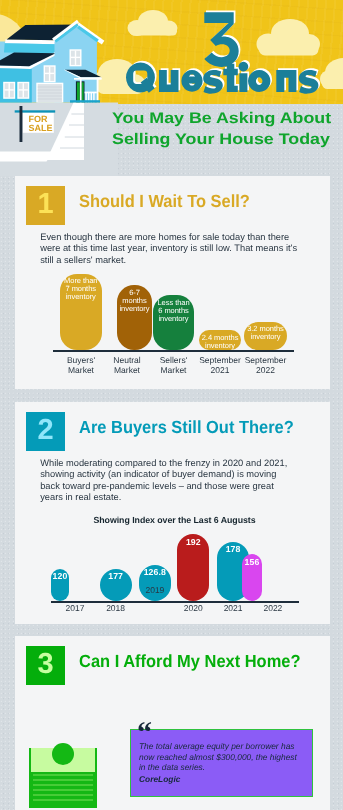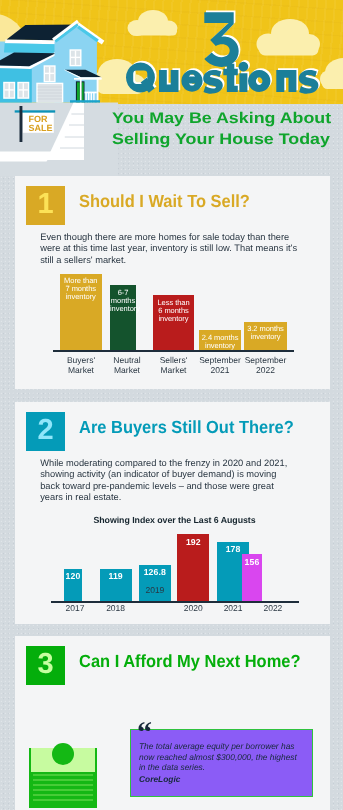--- a/index.html
+++ b/index.html
@@ -29,21 +29,21 @@
   
   .card{position:absolute;left:15px;width:315px;background:#f4f5f6;z-index:4;}
   .numbox{position:absolute;left:11px;top:9.5px;width:39px;height:39px;}
   .numbox b{position:absolute;left:0;top:0;right:0;bottom:0;display:flex;align-items:center;
         justify-content:center;font-weight:bold;font-size:29px;line-height:29px;padding-bottom:1px;}
   .sec-head{position:absolute;left:64.2px;top:14.6px;font-weight:bold;font-size:17.6px;
         transform:scaleX(0.935);transform-origin:left center;white-space:nowrap;}
   .sec-body{position:absolute;left:25.2px;font-size:9.3px;line-height:11.15px;color:#293642;white-space:nowrap;}
 
   
-  .bar{position:absolute;}
+  .bar{position:absolute;border-radius:17px;}
   .blab{position:absolute;color:#fff;font-size:7.5px;line-height:8px;text-align:center;width:100%;top:3.4px;letter-spacing:-0.05px;}
   .vlab{position:absolute;color:#fff;font-size:8.7px;font-weight:bold;text-align:center;width:100%;top:2.6px;letter-spacing:0.1px;}
   .axis{position:absolute;background:#1e2d3b;height:1.5px;}
   .xlab{position:absolute;text-align:center;font-size:8.5px;line-height:9.7px;color:#293642;}
   .charttitle{position:absolute;font-weight:bold;font-size:8.8px;color:#17262f;text-align:center;width:100%;letter-spacing:-0.05px;}
 
   
   .quotebox{position:absolute;border:1.2px solid #2fc23e;background:#8b5cf6;}
   .qmark{position:absolute;color:#17293a;font-family:"Liberation Serif",serif;font-weight:bold;
          font-size:30px;line-height:30px;letter-spacing:-1px;}
@@ -221,24 +221,24 @@
     </div>
     <div class="sec-head" style="color:#d9a925">Should I Wait To Sell?</div>
     <div class="sec-body" style="top:56.2px">
       <span>Even though there are more homes for sale today than there</span><br><span>were at this time last year, inventory is still low. That means it's</span><br><span>still a sellers' market.</span>
     </div>
 
     <div>
       <div class="bar" style="left:45px;top:98px;width:41.5px;height:76px;background:#d9a925">
         <div class="blab"><span>More than</span><br><span>7 months</span><br><span>inventory</span></div>
       </div>
-      <div class="bar" style="left:95px;top:109.3px;width:26px;height:64.7px;background:#14532d">
+      <div class="bar" style="left:102px;top:109.3px;width:35px;height:64.7px;background:#a16207">
         <div class="blab"><span>6-7</span><br><span>months</span><br><span>inventory</span></div>
       </div>
-      <div class="bar" style="left:137.8px;top:119.3px;width:41.4px;height:54.7px;background:#b91c1c">
+      <div class="bar" style="left:137.8px;top:119.3px;width:41.4px;height:54.7px;background:#15803d">
         <div class="blab"><span>Less than</span><br><span>6 months</span><br><span>inventory</span></div>
       </div>
       <div class="bar" style="left:184.4px;top:154.2px;width:41.3px;height:19.8px;background:#d9a925">
         <div class="blab"><span>2.4 months</span><br><span>inventory</span></div>
       </div>
       <div class="bar" style="left:229.2px;top:145.8px;width:42.7px;height:28.2px;background:#d9a925">
         <div class="blab"><span>3.2 months</span><br><span>inventory</span></div>
       </div>
       <div class="axis" style="left:38px;top:174px;width:241px"></div>
       <div class="xlab" style="left:41px;top:180px;width:50px"><span>Buyers'</span><br><span>Market</span></div>
@@ -252,25 +252,25 @@
   <div class="card" style="top:402px;height:222px;">
     <div class="numbox" style="background:#049bb8">
       <b style="color:#90e6fa">2</b>
     </div>
     <div class="sec-head" style="color:#049bb8">Are Buyers Still Out There?</div>
     <div class="sec-body" style="top:56.2px">
       <span>While moderating compared to the frenzy in 2020 and 2021,</span><br><span>showing activity (an indicator of buyer demand) is moving</span><br><span>back toward pre-pandemic levels – and those were great</span><br><span>years in real estate.</span>
     </div>
     <div class="charttitle" style="top:112.8px;left:2px">Showing Index over the Last 6 Augusts</div>
     <div>
-      <div class="bar" style="left:49px;top:166.9px;width:18px;height:32.2px;background:#049bb8">
+      <div class="bar" style="left:36px;top:166.9px;width:18px;height:32.2px;background:#049bb8">
           <div class="vlab">120</div>
         </div>
       <div class="bar" style="left:84.6px;top:166.7px;width:32.1px;height:32.4px;background:#049bb8">
-          <div class="vlab">119</div>
+          <div class="vlab">177</div>
         </div>
       <div class="bar" style="left:123.8px;top:162.6px;width:32px;height:36.5px;background:#049bb8">
           <div class="vlab">126.8</div>
         </div>
       <div class="bar" style="left:162.2px;top:132px;width:32.2px;height:67.1px;background:#b91c1c">
           <div class="vlab">192</div>
         </div>
       <div class="bar" style="left:202px;top:139.6px;width:32.2px;height:59.5px;background:#049bb8">
           <div class="vlab">178</div>
         </div>

